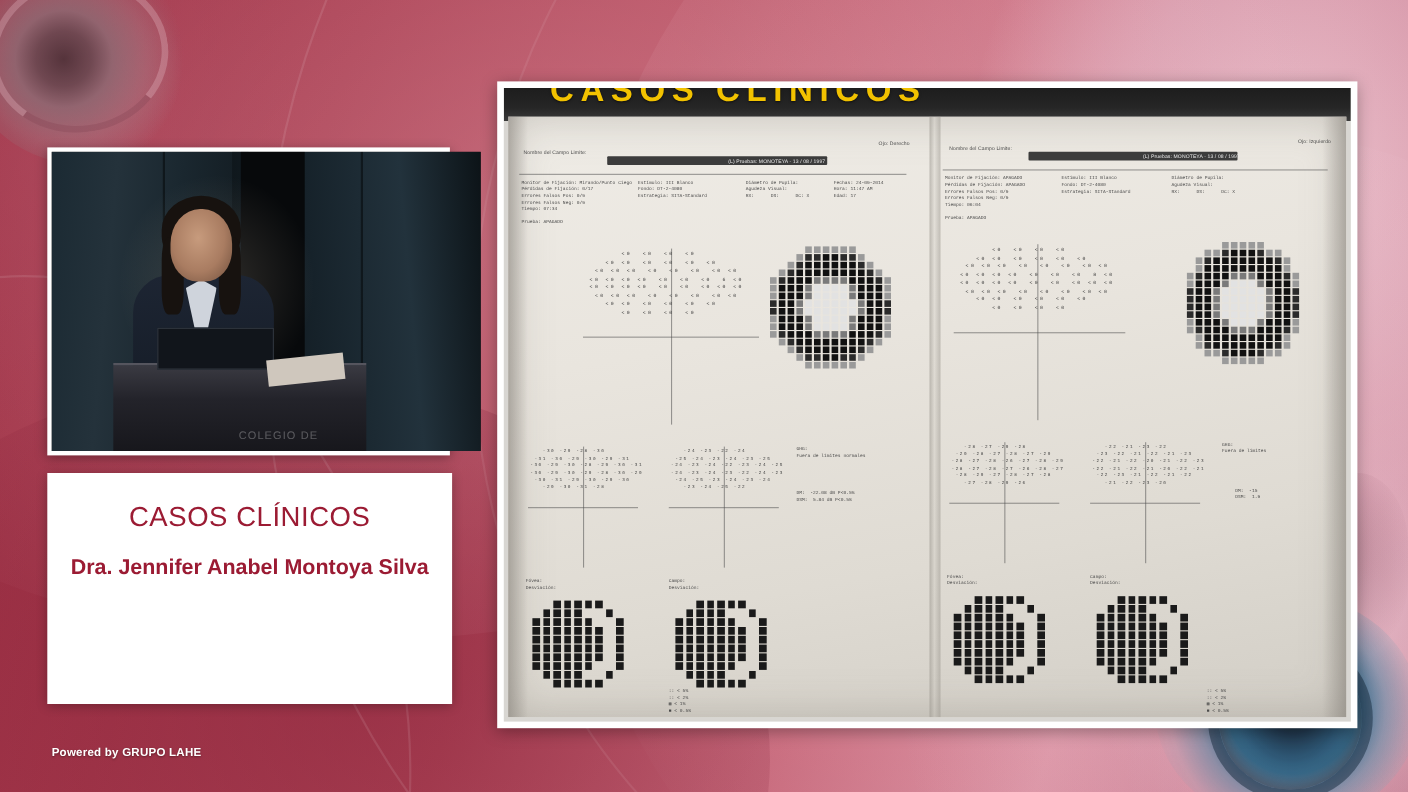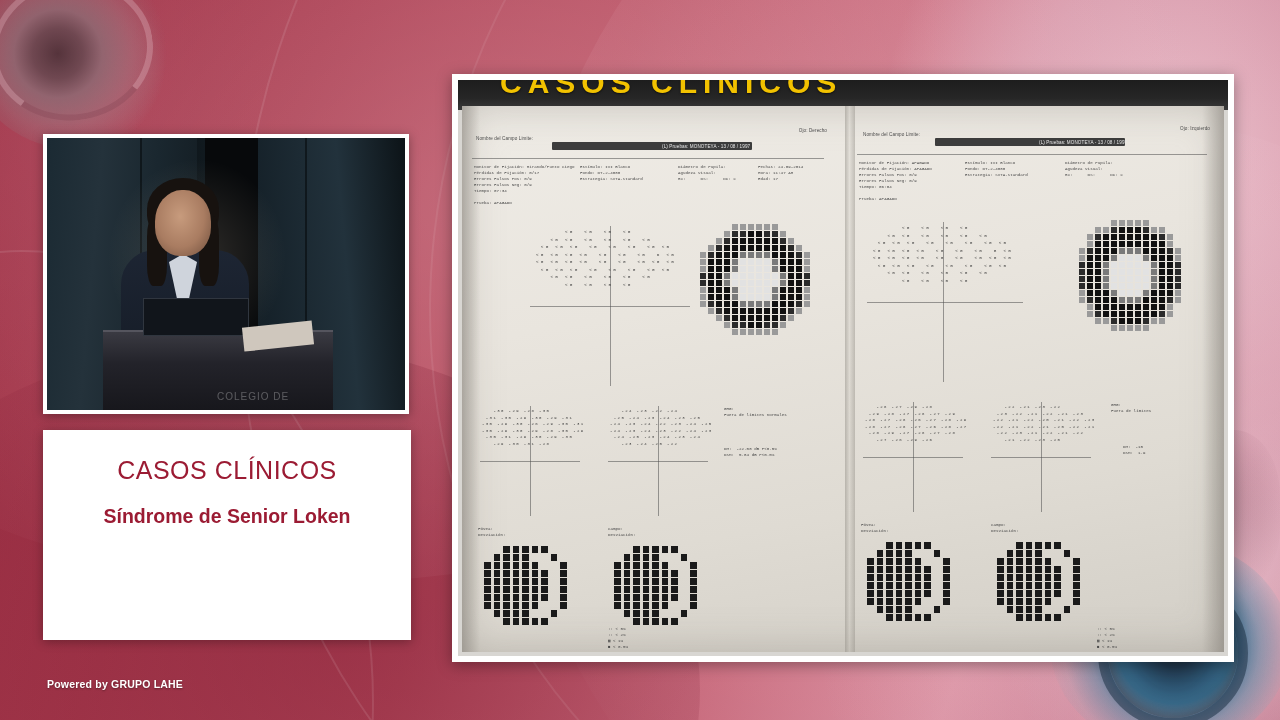--- a/index.html
+++ b/index.html
@@ -138,20 +138,21 @@
     padding: 4px;
     box-sizing: border-box;
     box-shadow: 0 2px 10px rgba(0,0,0,0.35);
   }
   .video-inner {
     position: relative;
     width: 100%;
     height: 100%;
     overflow: hidden;
     background: #0a0a0c;
+    padding-left: 32px;
   }
   .vid-wall-l {
     position: absolute; left: 0; top: 0; width: 46%; height: 100%;
     background: linear-gradient(95deg, #1b2a33 0%, #24323b 30%, #1a272f 60%, #11191e 100%);
   }
   .vid-wall-r {
     position: absolute; right: 0; top: 0; width: 58%; height: 100%;
     background: linear-gradient(85deg, #0d1418 0%, #16222a 35%, #22323c 70%, #0c1317 100%);
   }
   .vid-panelline {
@@ -439,21 +440,21 @@
       <div class="vid-person-head"></div>
       <div class="vid-podium"></div>
       <div class="vid-laptop"></div>
       <div class="vid-paper"></div>
       <div class="vid-logo">COLEGIO DE</div>
     </div>
   </div>
 
   <div class="title-card">
     <div class="tc-head">CASOS CLÍNICOS</div>
-    <div class="tc-topic">Síndrome de Senior Loken</div>
+    <div class="tc-name">Dra. Jennifer Anabel Montoya Silva</div>
   </div>
 
   <div class="slide-panel">
     <div class="slide-inner">
       <div class="slide-topband"></div>
       <div class="slide-title-yellow">CASOS CLÍNICOS</div>
 
       <div class="photo-doc">
         <div class="doc-edge-l"></div>
         <div class="doc-edge-r"></div>

